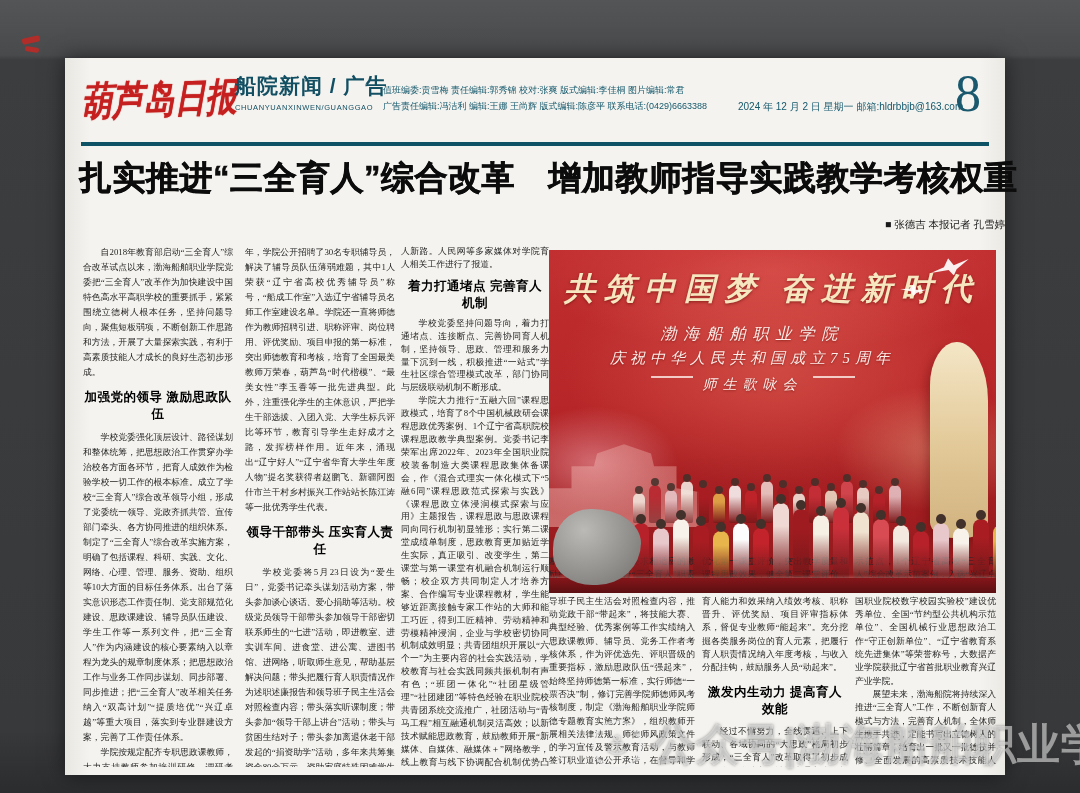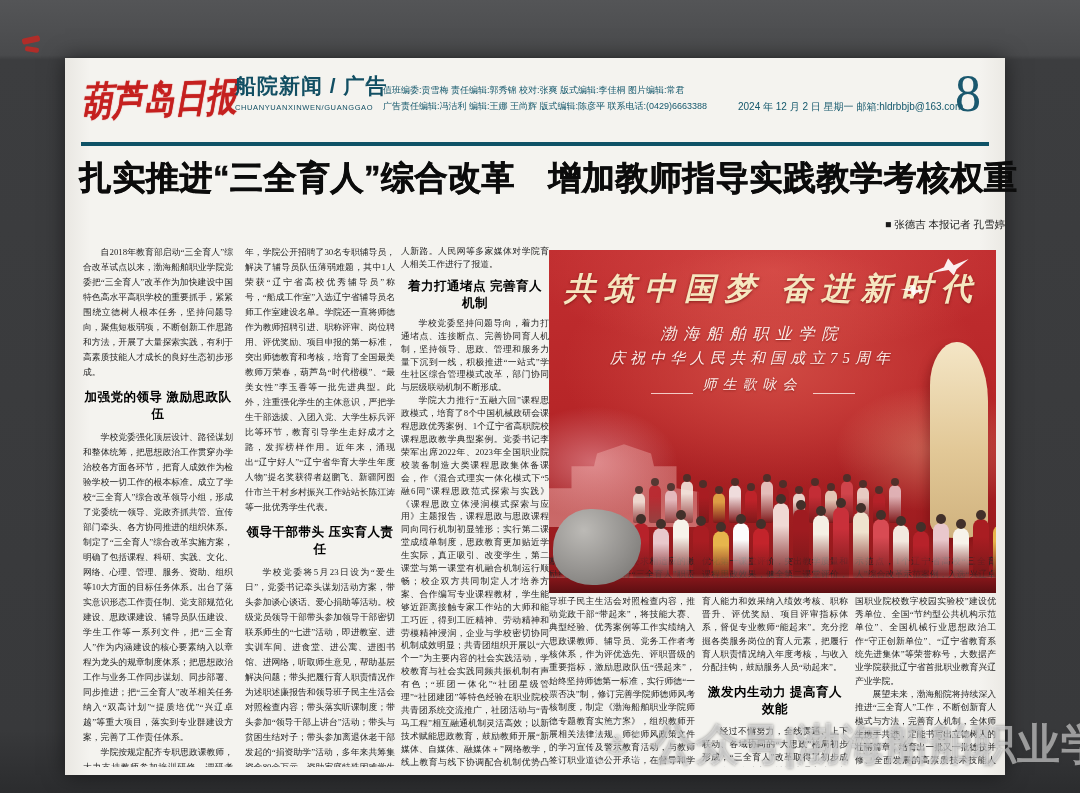--- a/index.html
+++ b/index.html
@@ -65,21 +65,21 @@
                radial-gradient(140px 90px at 86% 58%,rgba(255,215,170,.35),transparent 70%),
                radial-gradient(320px 110px at 50% 6%,rgba(255,130,115,.30),transparent 75%);}
   .banner-title{position:absolute;left:0;right:0;top:18px;text-align:center;z-index:5;
     font-size:31px;font-weight:bold;font-style:italic;color:#f6e7c0;letter-spacing:9px;
     text-shadow:0 1px 3px rgba(110,20,15,.7);white-space:nowrap;}
   .script{position:absolute;left:0;right:40px;text-align:center;z-index:5;color:#fdeeea;
     font-style:italic;text-shadow:0 1px 2px rgba(110,20,15,.6);white-space:nowrap;}
   .s1{top:74px;font-size:16px;letter-spacing:7px;}
   .s2{top:99px;font-size:15px;letter-spacing:5px;}
   .l3wrap{position:absolute;left:0;right:40px;top:126px;z-index:5;display:flex;
-    align-items:flex-end;justify-content:center;gap:10px;}
+    align-items:flex-start;justify-content:center;gap:10px;}
   .flank{width:42px;height:1.5px;background:rgba(255,240,235,.8);}
   .s3{position:static;font-size:14px;letter-spacing:6px;}
   .gate{position:absolute;left:0;bottom:66px;width:150px;height:92px;z-index:2;
     background:linear-gradient(180deg,rgba(252,215,210,.28),rgba(246,185,180,.5));
     clip-path:polygon(0 58%,15% 58%,15% 34%,30% 34%,32% 20%,50% 10%,68% 20%,70% 34%,85% 34%,85% 58%,100% 62%,100% 100%,0 100%);}
   .statue{position:absolute;right:8px;top:92px;width:58px;height:196px;z-index:4;
     background:linear-gradient(180deg,#f4e6c6,#e2c897 55%,#d0b27e);
     border-radius:46% 54% 42% 42% / 22% 30% 8% 8%;box-shadow:-4px 6px 10px rgba(90,10,10,.35);}
   .dove{position:absolute;background:#fff;opacity:.92;z-index:5;
     clip-path:polygon(0 60%,35% 45%,50% 0,60% 45%,100% 28%,65% 70%,55% 100%,45% 65%);}

